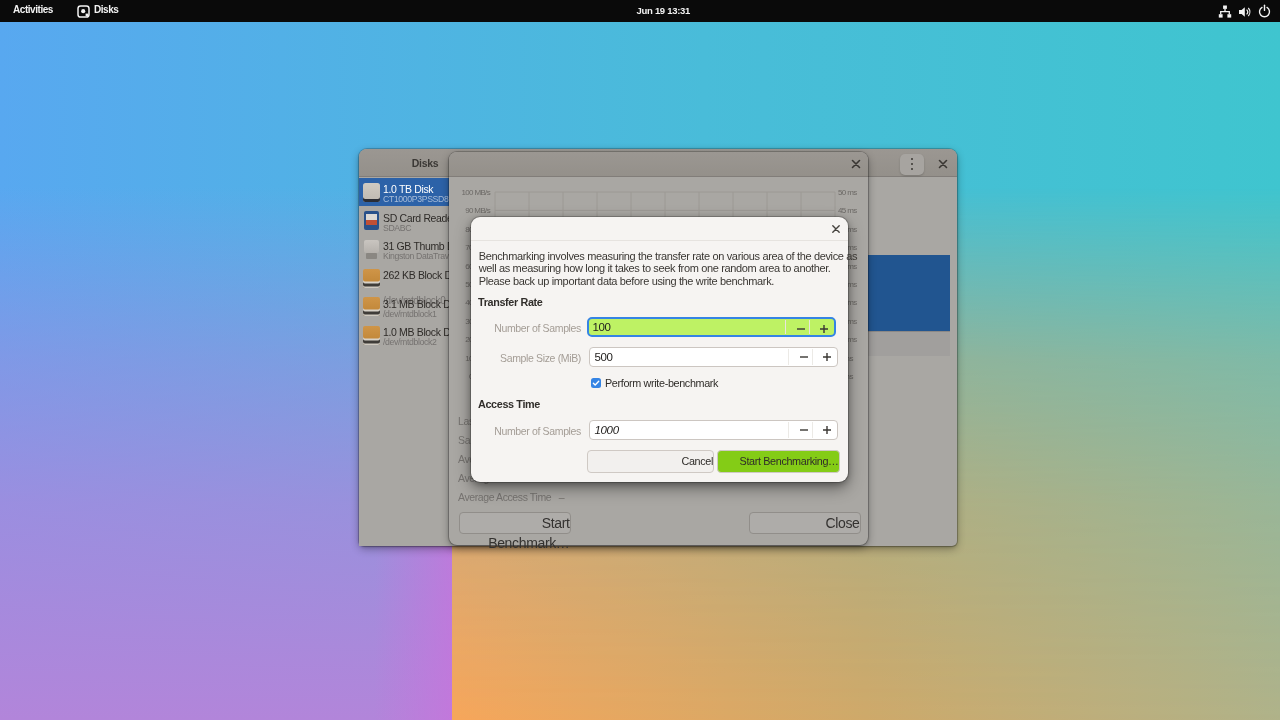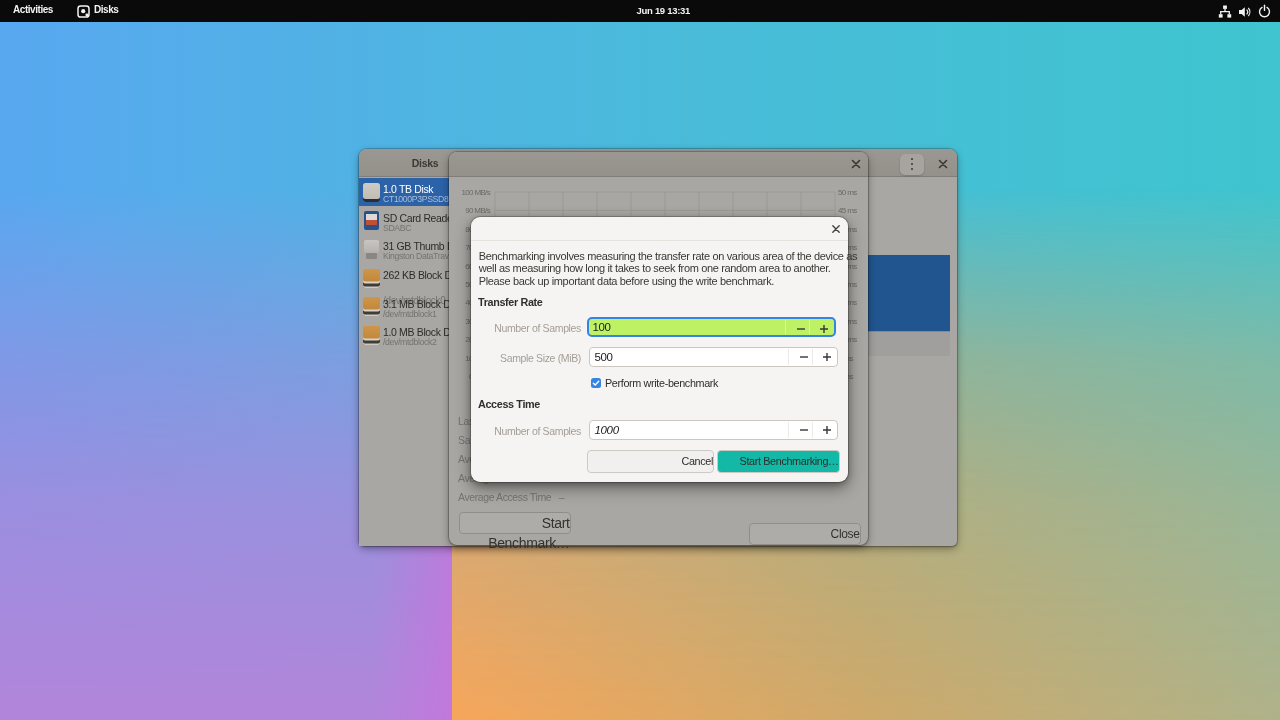--- a/index.html
+++ b/index.html
@@ -156,21 +156,21 @@
     <text x="389" y="227.2">0 ms</text>
     </g>
     </svg>
 
     <div class="abs" style="left:9px;top:263px;width:200px;color:#767370;font-size:10.5px;">Last Benchmarked</div>
     <div class="abs" style="left:9px;top:282px;width:200px;color:#767370;font-size:10.5px;">Sample Size</div>
     <div class="abs" style="left:9px;top:301px;width:200px;color:#767370;font-size:10.5px;">Average Read Rate</div>
     <div class="abs" style="left:9px;top:320px;width:200px;color:#767370;font-size:10.5px;">Average Write Rate</div>
     <div class="abs" style="left:9px;top:339px;width:220px;color:#767370;font-size:10.5px;letter-spacing:-0.4px;">Average Access Time&nbsp;&nbsp;&nbsp;–</div>
     <div class="gbtn" style="left:10px;top:360px;width:109.5px;height:20px;font-size:14px;line-height:20px;">Start Benchmark…</div>
-    <div class="gbtn" style="left:299.5px;top:360px;width:110px;height:20px;font-size:12px;line-height:20px;margin-top:11px;">Close</div>
+    <div class="gbtn" style="left:299.5px;top:360px;width:110px;height:20px;font-size:14px;line-height:20px;">Close</div>
   </div>
 
   <div class="win" id="dlg" style="left:471px;top:217px;width:377px;height:265px;background:#f6f4f2;border-radius:9px;box-shadow:0 6px 16px rgba(0,0,0,.42),0 2px 6px rgba(0,0,0,.26),0 0 0 1px rgba(0,0,0,.2);">
     <div class="abs" style="left:0;top:23px;width:377px;height:1px;background:#e6e3df;"></div>
     <svg class="abs" style="left:359px;top:6px" width="12" height="12" viewBox="0 0 12 12">
       <path d="M2.8 2.8 L9.2 9.2 M9.2 2.8 L2.8 9.2" stroke="#45423e" stroke-width="1.4" stroke-linecap="round"></path>
     </svg>
     <div class="abs" style="left:7.7px;top:33px;width:368px;color:#3a3733;font-size:11px;line-height:12.3px;white-space:nowrap;">Benchmarking involves measuring the transfer rate on various area of the device as<br>well as measuring how long it takes to seek from one random area to another.<br>Please back up important data before using the write benchmark.</div>
     <div class="abs" style="left:7px;top:79px;font-size:10.8px;font-weight:bold;color:#312e2b;">Transfer Rate</div>
 
@@ -214,21 +214,21 @@
       <div class="abs" style="right:24px;top:1px;bottom:1px;width:1px;background:#eceae6;"></div>
       <svg class="abs" style="right:27px;top:3px" width="12" height="12">
           <path d="M2 6 L10 6" stroke="#3a3733" stroke-width="1.4"></path>
         </svg>
       <svg class="abs" style="right:4px;top:3px" width="12" height="12">
           <path d="M2 6 L10 6 M6 2 L6 10" stroke="#3a3733" stroke-width="1.4"></path>
         </svg>
     </div>
 
     <div class="gbtn" style="left:116px;top:233px;width:125px;height:21px;background:#f2f0ee;border:1px solid #cfc9c4;font-size:10.8px;line-height:21px;color:#2f2c29;">Cancel</div>
-    <div class="gbtn" style="left:245.5px;top:233px;width:121px;height:21px;background:#14b8a6;border:1px solid #cfc9c4;font-size:10.8px;line-height:21px;color:#2f2c29;">Start Benchmarking…</div>
+    <div class="gbtn" style="left:245.5px;top:233px;width:121px;height:21px;background:#84cc16;border:1px solid #cfc9c4;font-size:10.8px;line-height:21px;color:#2f2c29;">Start Benchmarking…</div>
   </div>
 
   <div id="topbar">
     <div class="abs" style="left:13px;top:4px;">Activities</div>
     <svg class="abs" style="left:77px;top:5px" width="13" height="13" viewBox="0 0 13 13">
       <rect x="1" y="1" width="11" height="11" rx="2.6" fill="none" stroke="#f2f2f2" stroke-width="1.5"></rect>
       <circle cx="6.2" cy="6.2" r="2.1" fill="#f2f2f2"></circle>
       <rect x="8.6" y="8.6" width="2.6" height="2.6" fill="#f2f2f2"></rect>
     </svg>
     <div class="abs" style="left:94px;top:4px;">Disks</div>

